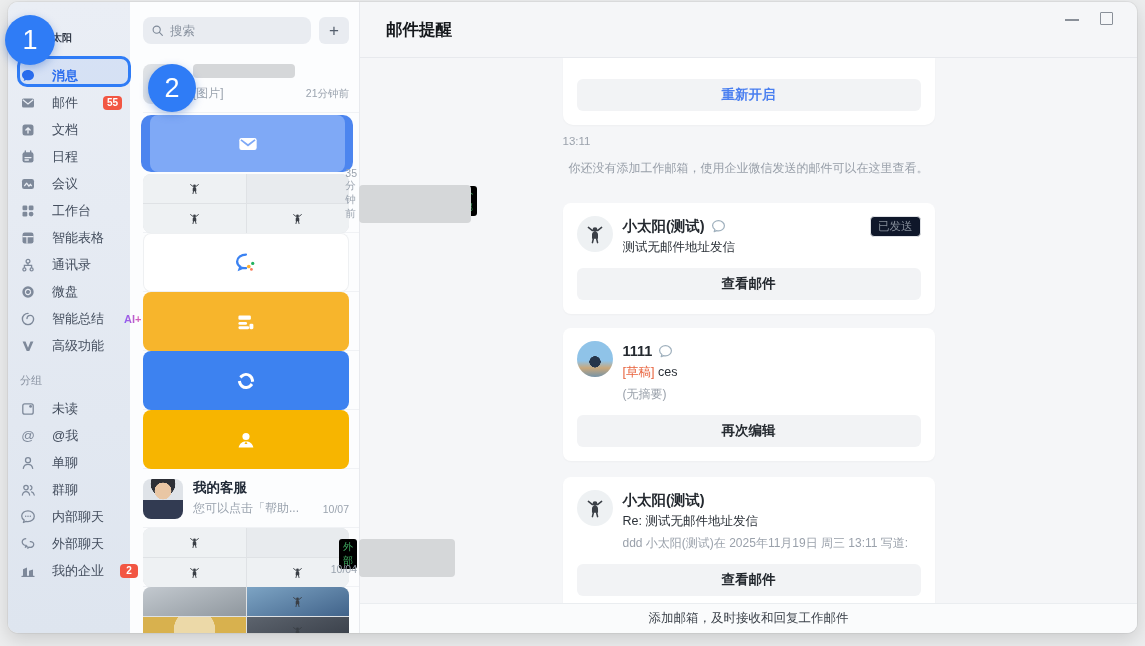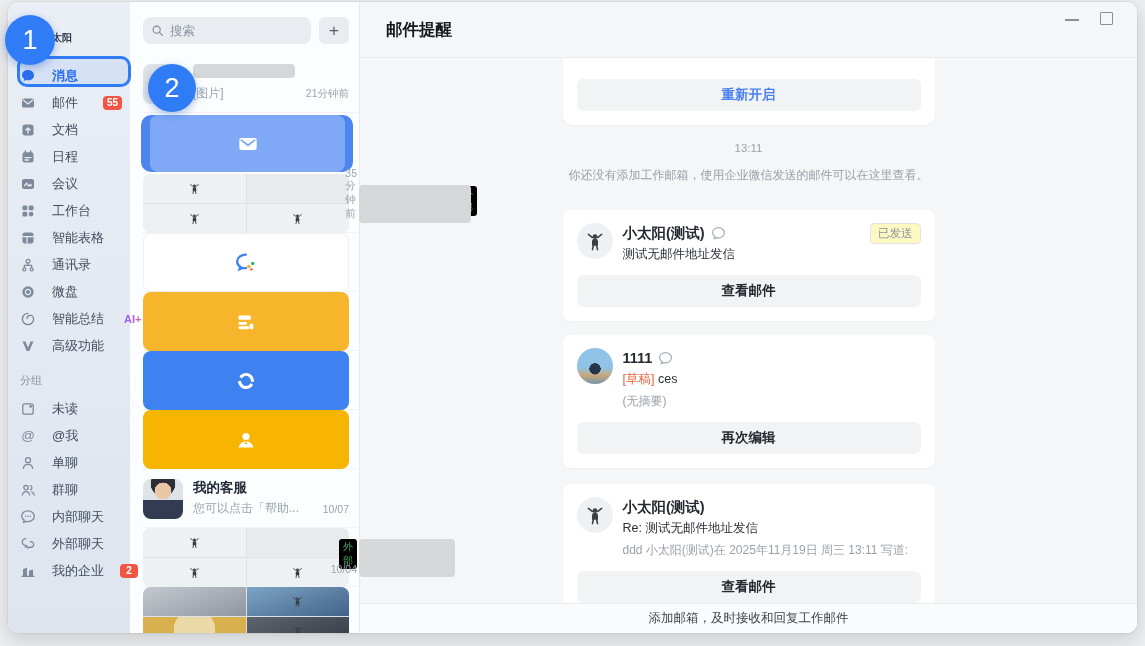--- a/index.html
+++ b/index.html
@@ -101,34 +101,34 @@
   .mbody { position:absolute; top:56px; bottom:30px; left:0; right:0; overflow:hidden;
     display:flex; flex-direction:column; align-items:center; }
   .colw { width:372px; }
   .mcard { background:#fff; border-radius:8px; padding:13px 14px 14px;
     box-shadow:0 1px 2px rgba(0,0,0,.03); }
   .mcard.cut { border-radius:0 0 10px 10px; padding-top:21px; }
   .cbtn { width:100%; height:32px; border:none; border-radius:6px; background:#f2f3f5;
     font-size:13.5px; font-weight:700; color:#24292f; cursor:pointer; font-family:inherit;
     display:flex; align-items:center; justify-content:center; }
   .cbtn.blue { color:#4a7ff0; }
-  .mts { font-size:11.5px; color:#9ba2ac; text-align:center; margin-top:17px; }
+  .mts { font-size:11.5px; color:#9ba2ac; margin-top:10px; }
   .mnotice { font-size:12px; color:#979ea8; text-align:center; margin-top:13px; }
   .mc-head { display:flex; gap:10px; }
   .mava { width:36px; height:36px; border-radius:50%; flex:none; overflow:hidden;
     background:#eef1f3; display:flex; align-items:center; justify-content:center; }
   .mava svg { width:22px; height:22px; }
   .mava.scenic { background:radial-gradient(circle at 50% 58%,#26354a 0 20%,rgba(0,0,0,0) 21%),
     linear-gradient(180deg,#8fc3e8 0 55%,#c9a87b 75%,#7593a8); }
   .mc-info { flex:1; min-width:0; }
   .namerow { display:flex; align-items:center; gap:6px; height:20px; }
   .mname { font-size:14.5px; font-weight:600; color:#24292f; white-space:nowrap; }
   .bub { width:15px; height:15px; color:#9fb0bd; flex:none; }
   .statbadge { margin-left:auto; align-self:flex-start; font-size:11.5px; color:#878f9b;
-    border:1px solid #e0e2e6; background:#fef9c3; border-radius:4px; padding:2px 7px; flex:none; }
+    border:1px solid #e0e2e6; background:#0f172a; border-radius:4px; padding:2px 7px; flex:none; }
   .mline { font-size:12.5px; color:#2b3138; margin-top:3px; white-space:nowrap; overflow:hidden; }
   .mgray { font-size:12px; color:#9aa1ab; margin-top:5px; white-space:nowrap; overflow:hidden; }
   .draft { color:#e8623c; }
   .mc-btn { margin-top:12px; }
   .mfoot { position:absolute; left:0; right:0; bottom:0; height:30px; background:#fafbfc;
     border-top:1px solid #eaedf0; display:flex; align-items:center; justify-content:center;
     font-size:12.5px; color:#3c424a; cursor:pointer; }
 
   
   .abubble { position:absolute; width:50px; height:50px; border-radius:50%; background:#2f7cf6;

